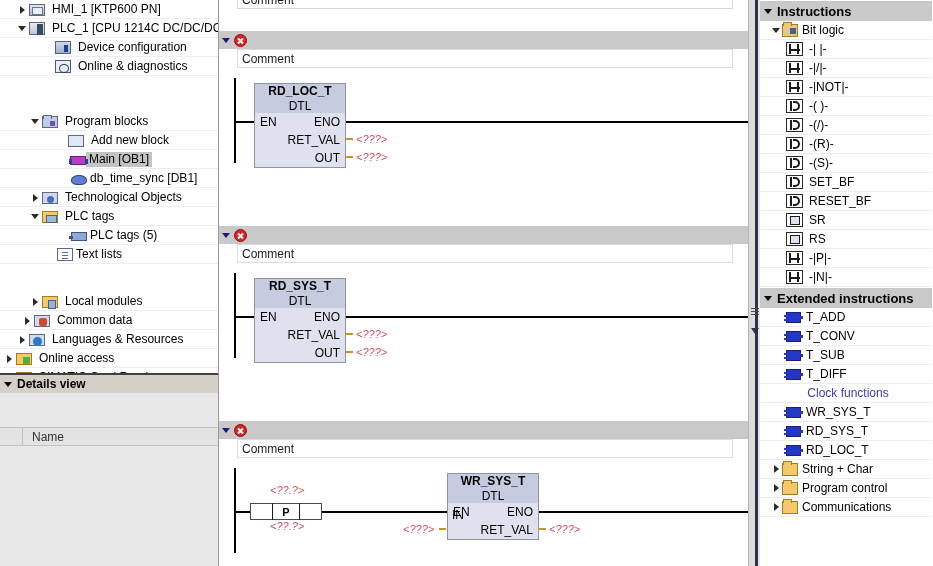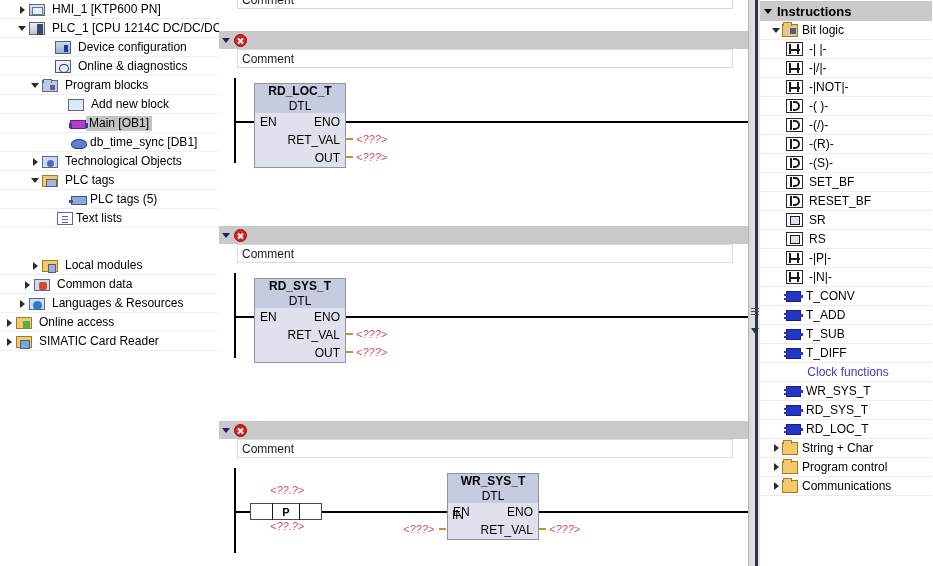--- a/index.html
+++ b/index.html
@@ -11,21 +11,21 @@
     background: #ffffff;
     color: #000000;
   }
   #app { display: flex; width: 933px; height: 566px; }
 
   
   #left-pane {
     width: 219px; height: 566px;
     background: #ffffff;
     border-right: 1px solid #9a9a9a;
-    display: flex; flex-direction: row;
+    display: flex; flex-direction: column;
     position: relative;
   }
   #tree-scroll {
     flex: 0 0 373px;
     overflow: hidden;
     position: relative;
     background: #ffffff;
   }
   .trow {
     height: 19px;
@@ -304,21 +304,21 @@
         <div class="trow" style="padding-left: 43px;">
           <span class="arrow "></span>
           <span class="ticon ic-dev"></span>
           <span class="tlabel">Device configuration</span>
         </div>
         <div class="trow" style="padding-left: 43px;">
           <span class="arrow "></span>
           <span class="ticon ic-diag"></span>
           <span class="tlabel">Online &amp; diagnostics</span>
         </div>
-        <div class="trow" style="padding-left: 30px;">
+        <div class="trow" style="padding-left: 30px; margin-top: 36px;">
           <span class="arrow down"></span>
           <span class="ticon ic-pbfolder"></span>
           <span class="tlabel">Program blocks</span>
         </div>
         <div class="trow" style="padding-left: 56px;">
           <span class="arrow "></span>
           <span class="ticon ic-newblk"></span>
           <span class="tlabel">Add new block</span>
         </div>
         <div class="trow sel" style="padding-left: 56px;">
@@ -604,27 +604,31 @@
           <span class="itext">-|P|-</span>
         </div>
         <div class="irow indent2">
           <span class="glyphbox">
             <span class="lv"></span>
             <span class="hz"></span>
             <span class="rv"></span>
           </span>
           <span class="itext">-|N|-</span>
         </div>
+        <div class="pane-hdr">
+          <span class="caret"></span>
+          <span>Extended instructions</span>
+        </div>
+        <div class="irow indent2">
+          <span class="blkicon"></span>
+          <span class="itext">T_ADD</span>
+        </div>
         <div class="irow indent2">
           <span class="blkicon"></span>
           <span class="itext">T_CONV</span>
-        </div>
-        <div class="irow indent2">
-          <span class="blkicon"></span>
-          <span class="itext">T_ADD</span>
         </div>
         <div class="irow indent2">
           <span class="blkicon"></span>
           <span class="itext">T_SUB</span>
         </div>
         <div class="irow indent2">
           <span class="blkicon"></span>
           <span class="itext">T_DIFF</span>
         </div>
         <div class="irow subhead">

